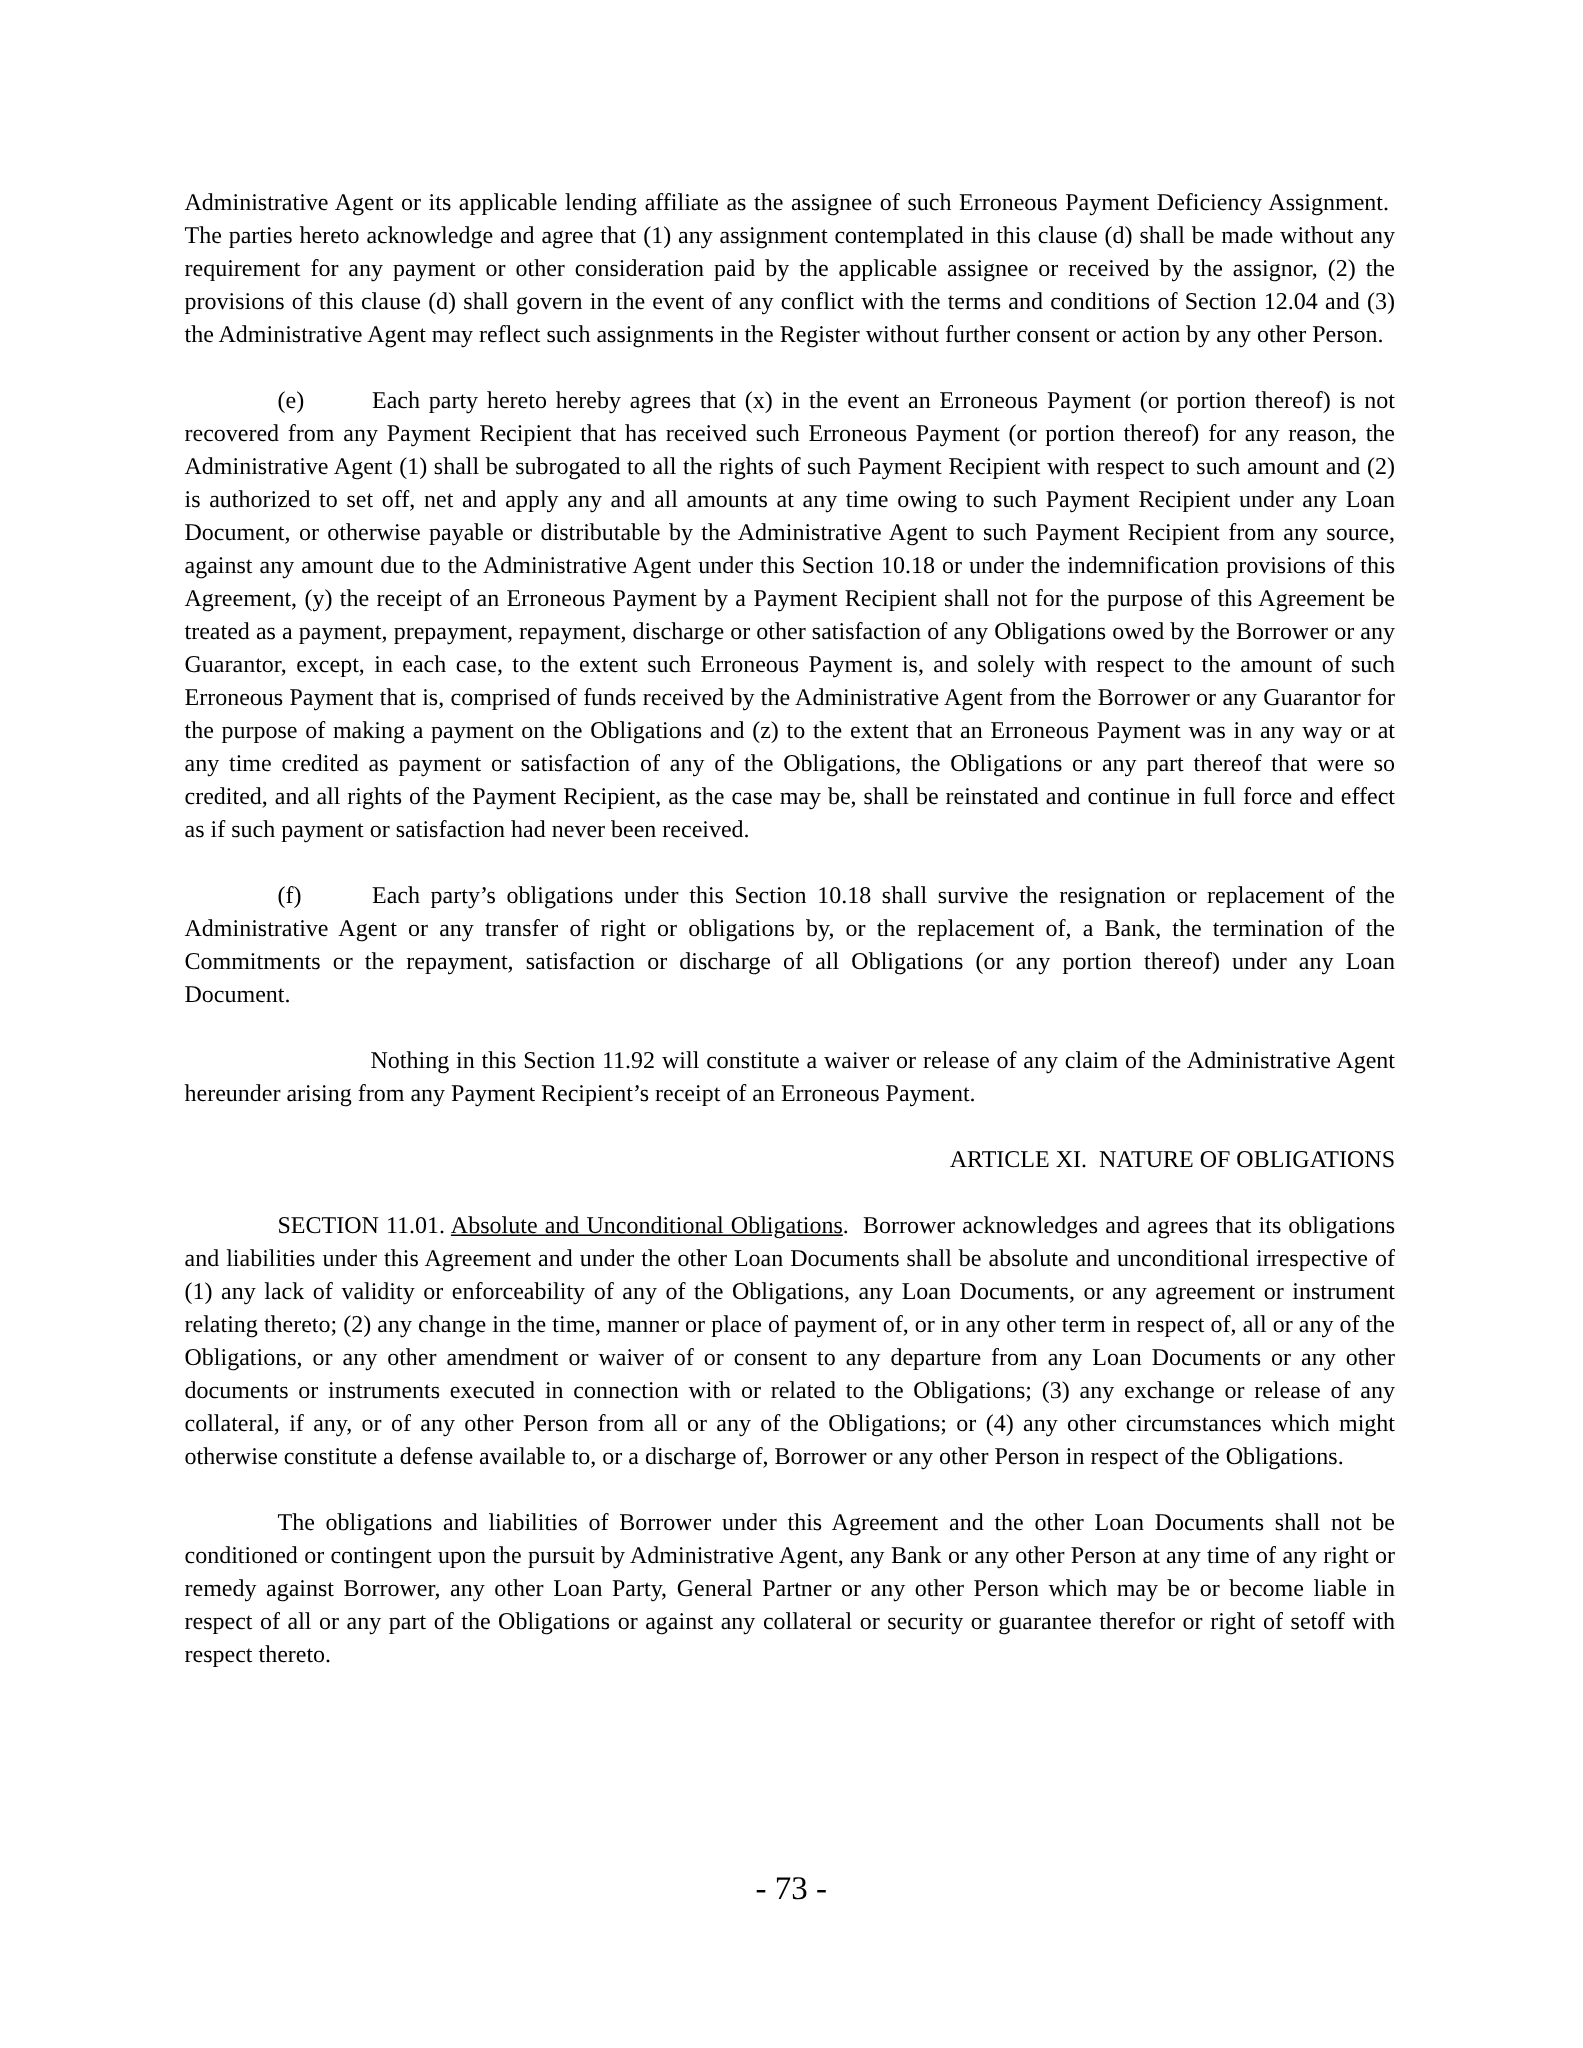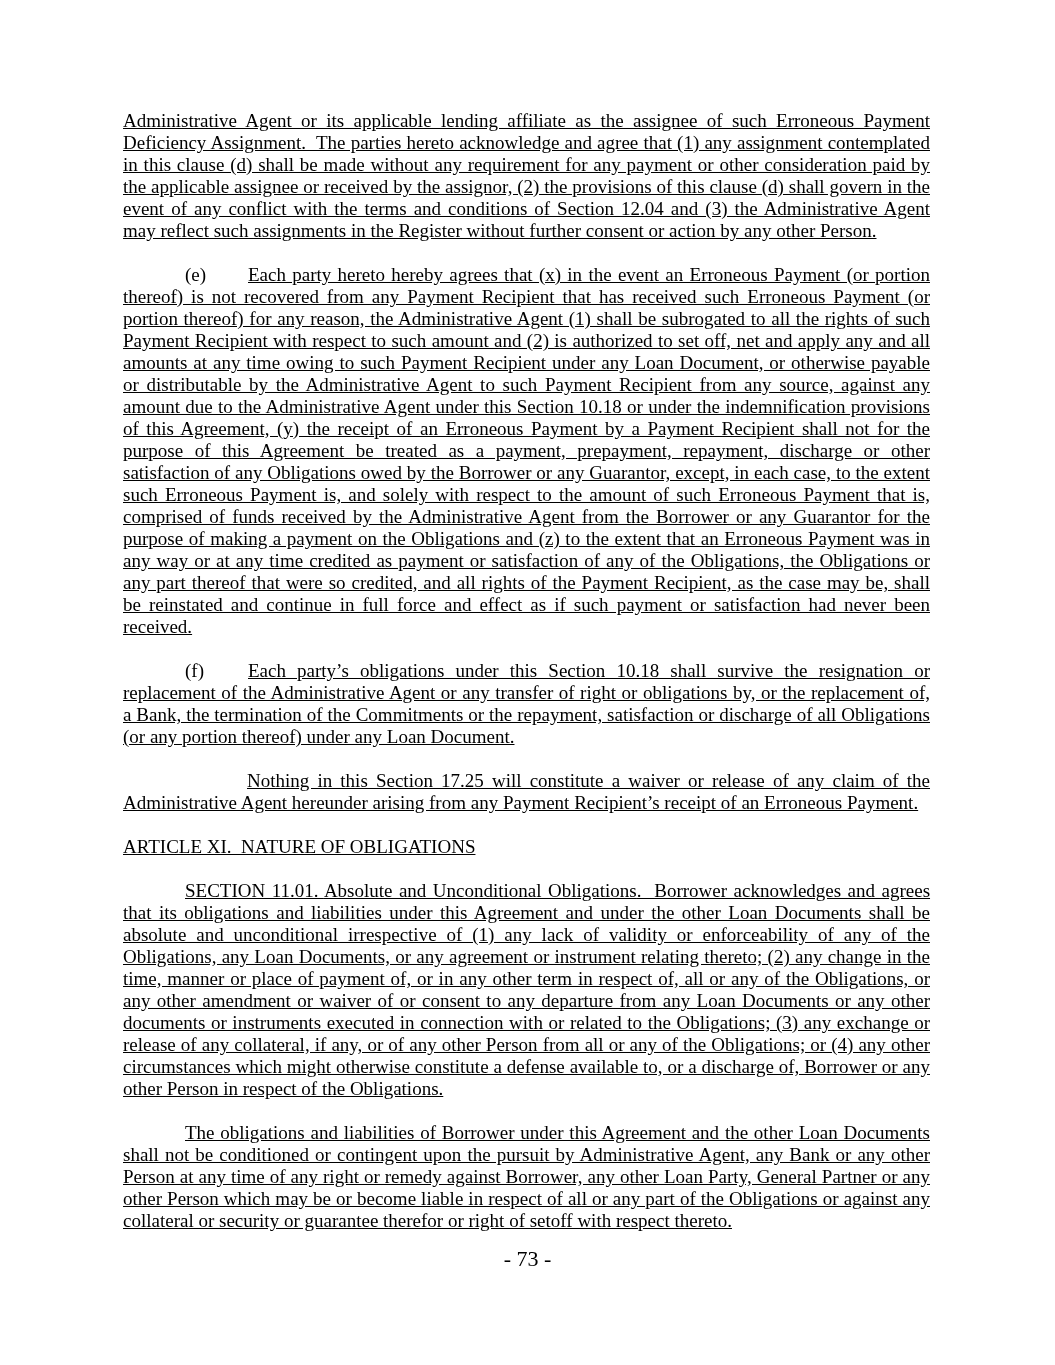--- a/index.html
+++ b/index.html
@@ -12,40 +12,39 @@
     width: 1055px;
     height: 1365px;
     background: #ffffff;
     color: #000000;
     font-family: "Liberation Serif", "DejaVu Serif", serif;
     overflow: hidden;
   }
   .content {
     position: absolute;
     left: 123px;
-    top: 110px;
+    top: 125px;
     width: 807px;
-    font-size: 19px;
+    font-size: 16px;
     line-height: 22px;
     text-align: justify;
-    text-decoration: underline;
   }
   .para {
     margin: 0 0 22px 0;
   }
   .indent-half { text-indent: 62px; }
   .indent-full { text-indent: 124px; }
   .plabel {
     display: inline-block;
     width: 63px;
     text-indent: 0;
   }
   .underline { text-decoration: underline; }
   .heading {
-    text-align: left;
+    text-align: right;
     text-indent: 0;
     margin: 0 0 22px 0;
   }
   .footer {
     position: absolute;
     top: 1248px;
     left: 0;
     width: 100%;
     text-align: center;
     font-size: 22px;
@@ -57,21 +56,21 @@
 
 <div class="page">
   <div class="content">
 
     <p class="para">Administrative Agent or its applicable lending affiliate as the assignee of such Erroneous Payment Deficiency Assignment.&nbsp; The parties hereto acknowledge and agree that (1) any assignment contemplated in this clause (d) shall be made without any requirement for any payment or other consideration paid by the applicable assignee or received by the assignor, (2) the provisions of this clause (d) shall govern in the event of any conflict with the terms and conditions of Section 12.04 and (3) the Administrative Agent may reflect such assignments in the Register without further consent or action by any other Person.</p>
 
     <p class="para indent-half"><span class="plabel">(e)</span><span>Each party hereto hereby agrees that (x) in the event an Erroneous Payment (or portion thereof) is not recovered from any Payment Recipient that has received such Erroneous Payment (or portion thereof) for any reason, the Administrative Agent (1) shall be subrogated to all the rights of such Payment Recipient with respect to such amount and (2) is authorized to set off, net and apply any and all amounts at any time owing to such Payment Recipient under any Loan Document, or otherwise payable or distributable by the Administrative Agent to such Payment Recipient from any source, against any amount due to the Administrative Agent under this Section 10.18 or under the indemnification provisions of this Agreement, (y) the receipt of an Erroneous Payment by a Payment Recipient shall not for the purpose of this Agreement be treated as a payment, prepayment, repayment, discharge or other satisfaction of any Obligations owed by the Borrower or any Guarantor, except, in each case, to the extent such Erroneous Payment is, and solely with respect to the amount of such Erroneous Payment that is, comprised of funds received by the Administrative Agent from the Borrower or any Guarantor for the purpose of making a payment on the Obligations and (z) to the extent that an Erroneous Payment was in any way or at any time credited as payment or satisfaction of any of the Obligations, the Obligations or any part thereof that were so credited, and all rights of the Payment Recipient, as the case may be, shall be reinstated and continue in full force and effect as if such payment or satisfaction had never been received.</span></p>
 
     <p class="para indent-half"><span class="plabel">(f)</span><span>Each party’s obligations under this Section 10.18 shall survive the resignation or replacement of the Administrative Agent or any transfer of right or obligations by, or the replacement of, a Bank, the termination of the Commitments or the repayment, satisfaction or discharge of all Obligations (or any portion thereof) under any Loan Document.</span></p>
 
-    <p class="para indent-full">Nothing in this Section 17.25 will constitute a waiver or release of any claim of the Administrative Agent hereunder arising from any Payment Recipient’s receipt of an Erroneous Payment.</p>
+    <p class="para indent-full">Nothing in this Section 11.92 will constitute a waiver or release of any claim of the Administrative Agent hereunder arising from any Payment Recipient’s receipt of an Erroneous Payment.</p>
 
     <p class="para heading">ARTICLE XI.&nbsp; NATURE OF OBLIGATIONS</p>
 
     <p class="para indent-half"><span>SECTION 11.01. </span><span class="underline">Absolute and Unconditional Obligations</span><span>.&nbsp; Borrower acknowledges and agrees that its obligations and liabilities under this Agreement and under the other Loan Documents shall be absolute and unconditional irrespective of (1) any lack of validity or enforceability of any of the Obligations, any Loan Documents, or any agreement or instrument relating thereto; (2) any change in the time, manner or place of payment of, or in any other term in respect of, all or any of the Obligations, or any other amendment or waiver of or consent to any departure from any Loan Documents or any other documents or instruments executed in connection with or related to the Obligations; (3) any exchange or release of any collateral, if any, or of any other Person from all or any of the Obligations; or (4) any other circumstances which might otherwise constitute a defense available to, or a discharge of, Borrower or any other Person in respect of the Obligations.</span></p>
 
     <p class="para indent-half">The obligations and liabilities of Borrower under this Agreement and the other Loan Documents shall not be conditioned or contingent upon the pursuit by Administrative Agent, any Bank or any other Person at any time of any right or remedy against Borrower, any other Loan Party, General Partner or any other Person which may be or become liable in respect of all or any part of the Obligations or against any collateral or security or guarantee therefor or right of setoff with respect thereto.</p>
 
   </div>
 
   <div class="footer">- 73 -</div>

